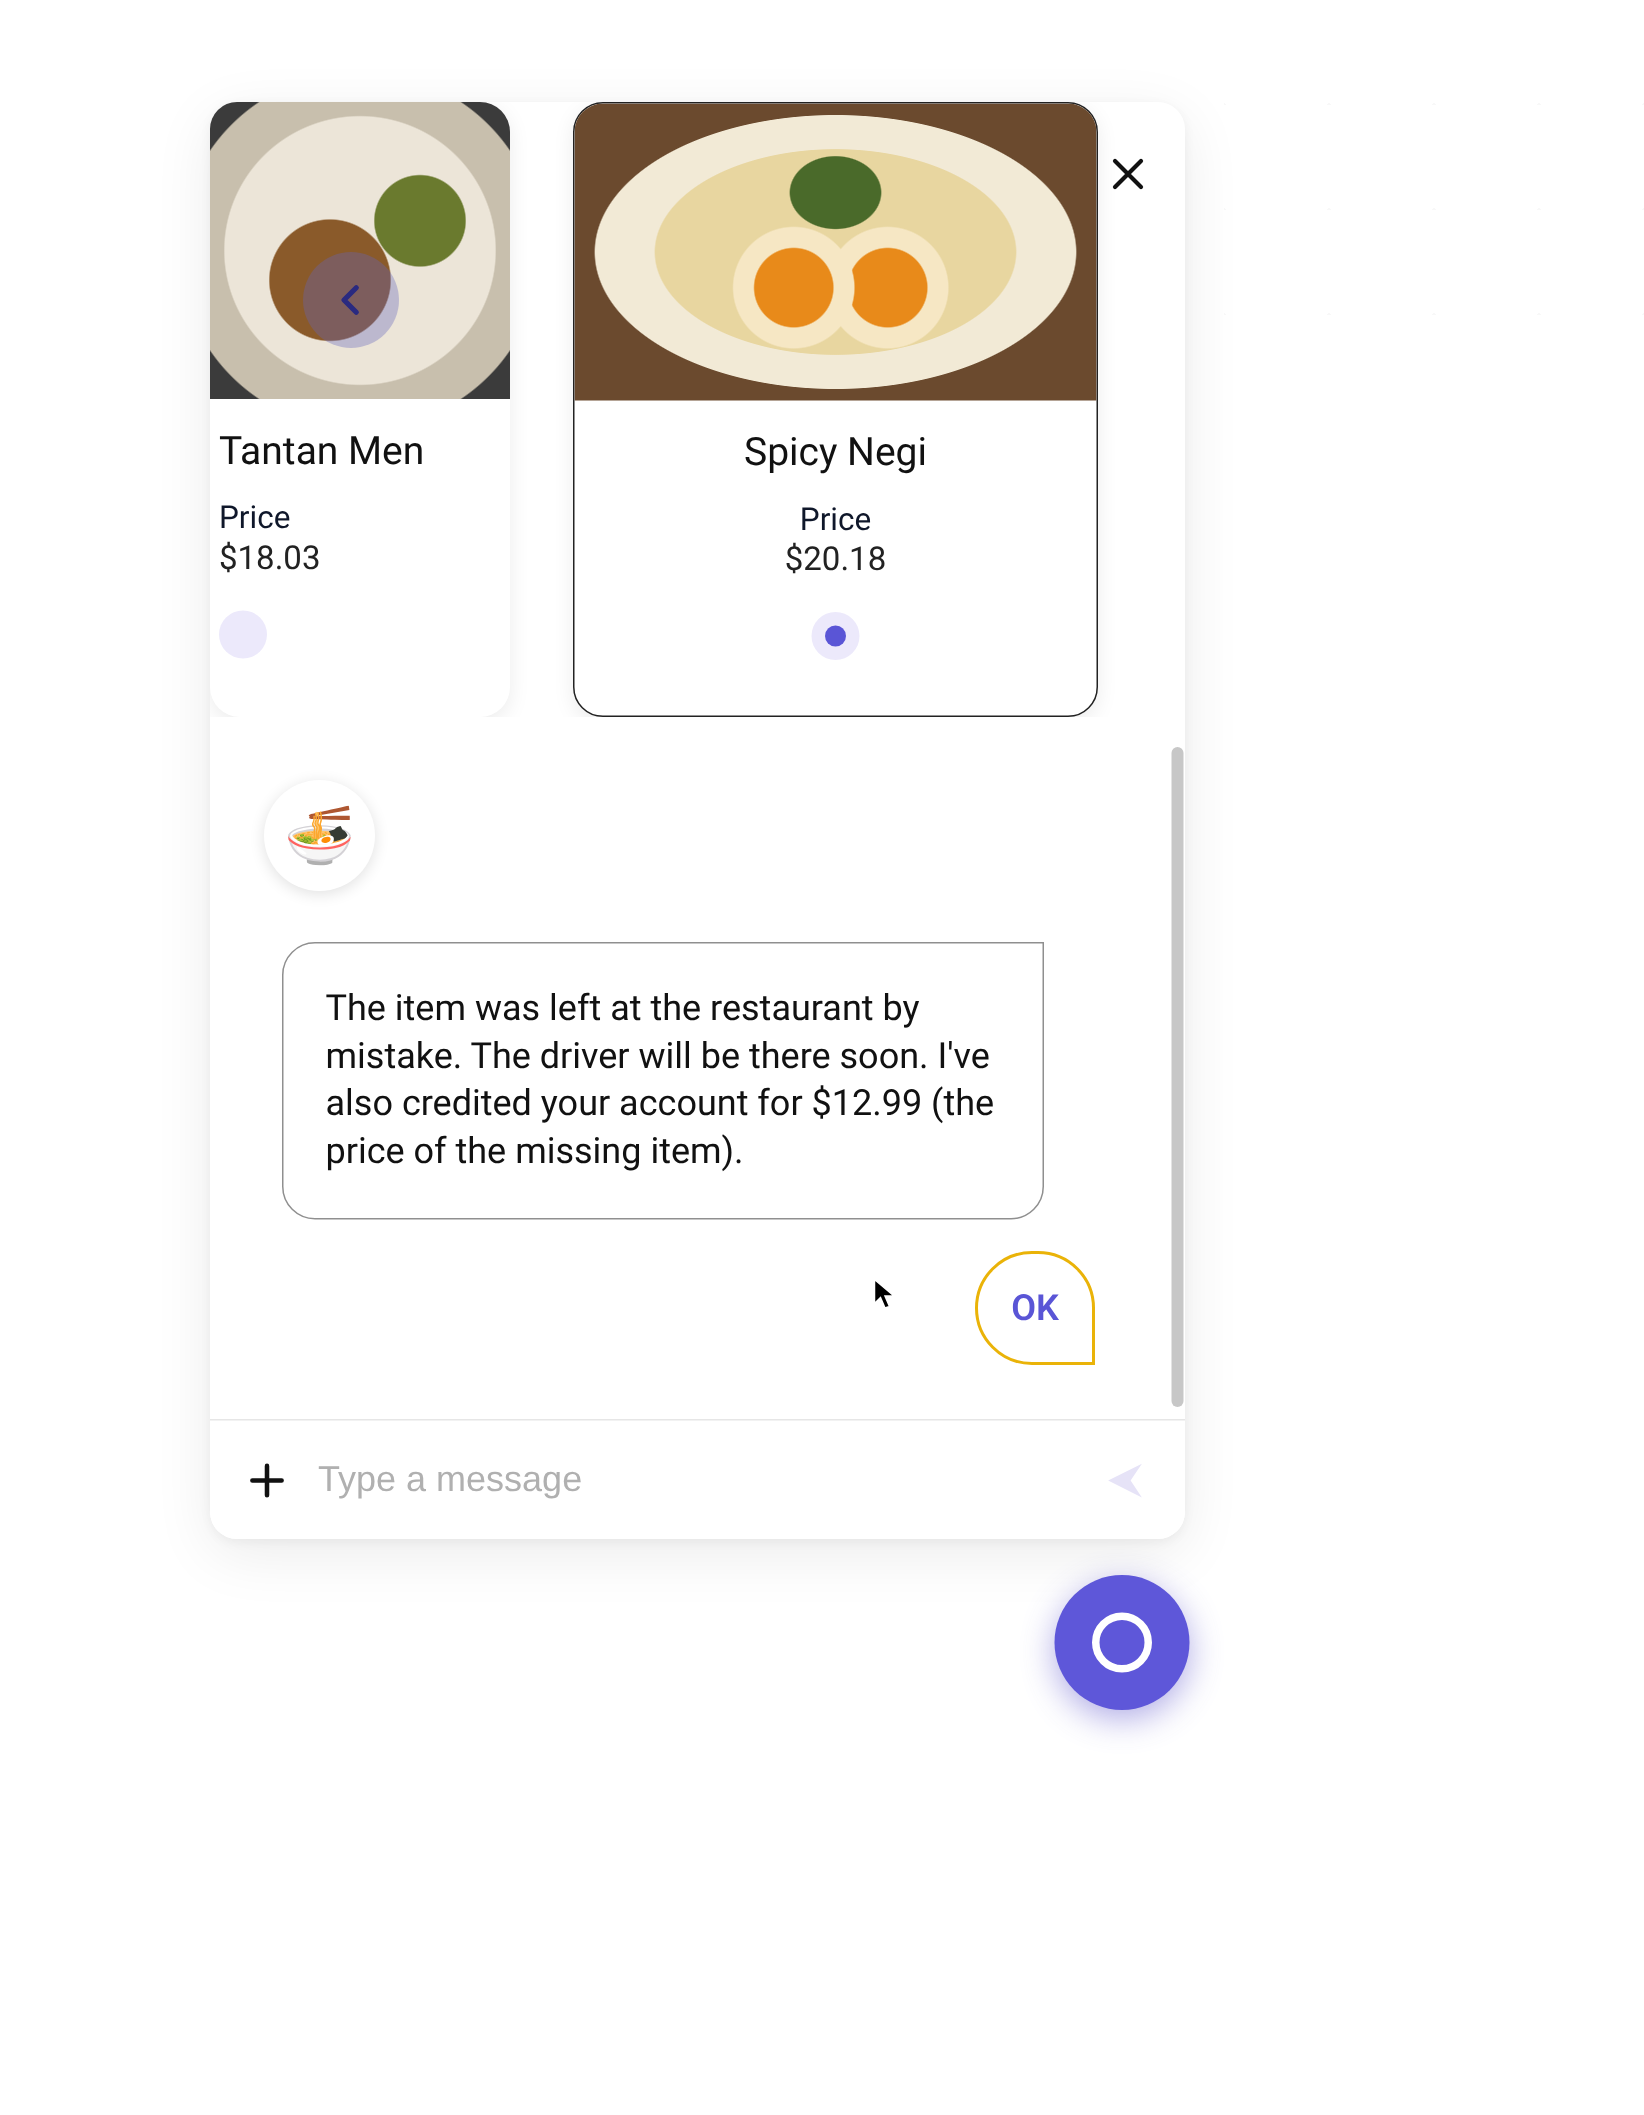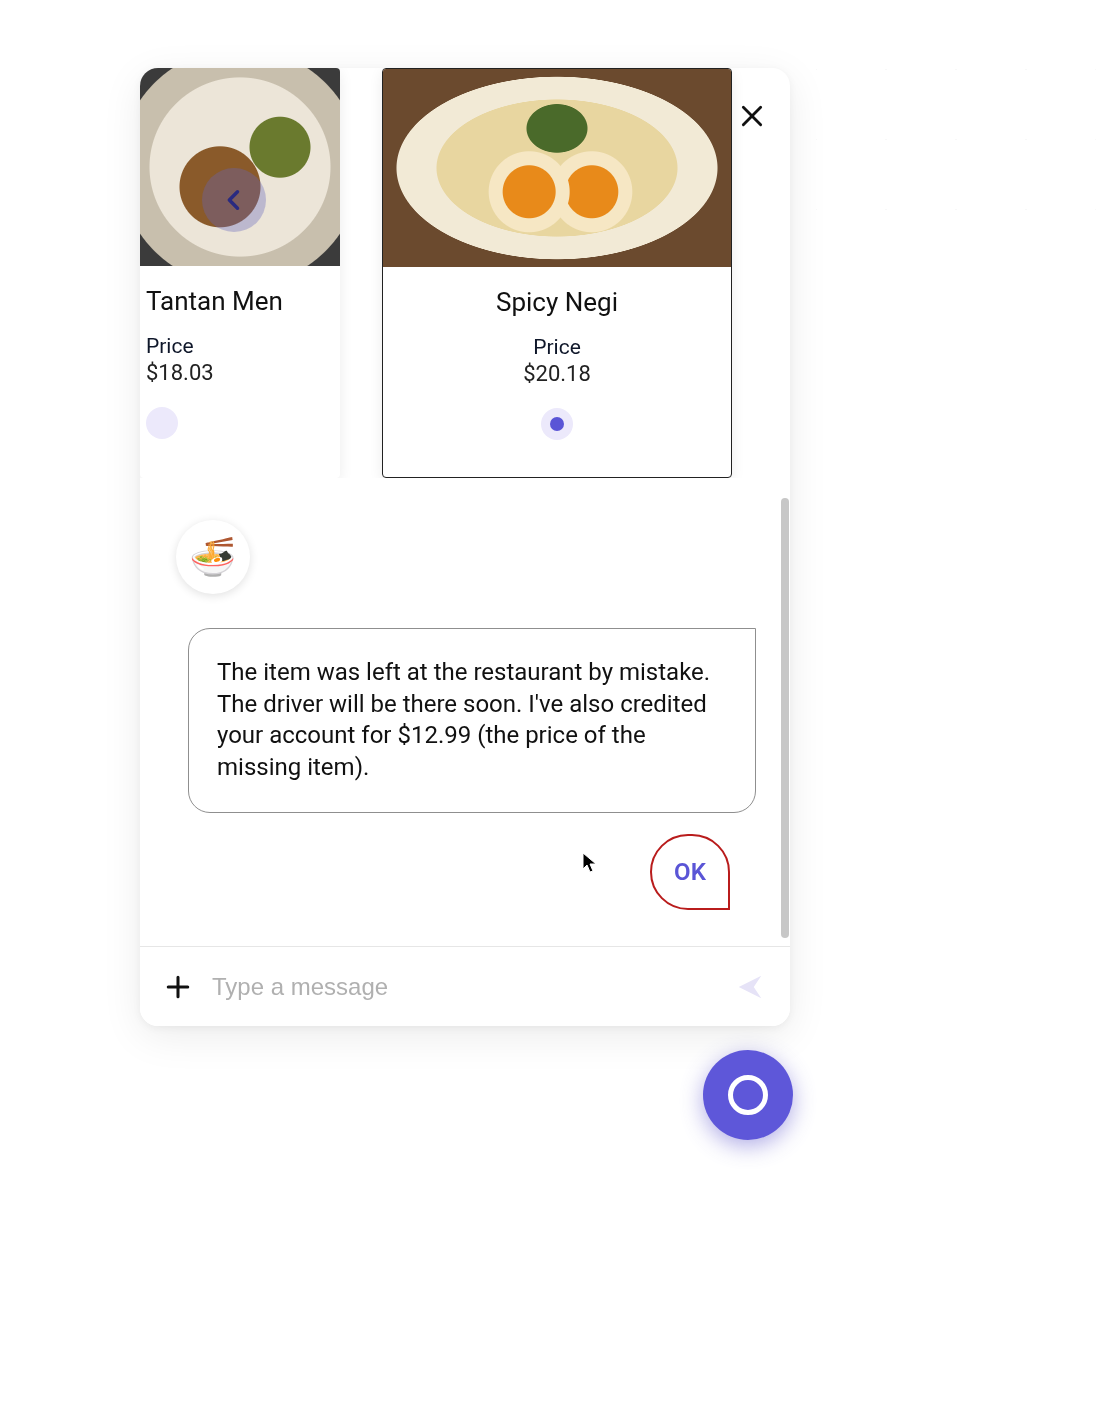--- a/index.html
+++ b/index.html
@@ -39,21 +39,21 @@
   position: absolute;
   left: 0;
   top: 0;
   width: 650px;
   height: 410px;
   display: flex;
   overflow: hidden;
 }
 .card {
   background: #fff;
-  border-radius: 4px;
+  border-radius: 20px;
   box-shadow: 0 4px 14px rgba(0,0,0,0.08);
   flex: 0 0 auto;
   overflow: hidden;
   display: flex;
   flex-direction: column;
 }
 .card.left {
   width: 200px;
   margin-left: 0;
   border-top-left-radius: 0;
@@ -151,37 +151,37 @@
   box-shadow: 0 2px 10px rgba(0,0,0,0.12);
   display: flex;
   align-items: center;
   justify-content: center;
   font-size: 38px;
 }
 .bubble {
   position: absolute;
   left: 48px;
   top: 560px;
-  width: 568px;
+  width: 508px;
   padding: 28px 28px;
   border: 1px solid #8f8f8f;
   border-radius: 22px;
   border-top-right-radius: 0;
   background: #fff;
   font-size: 24px;
   line-height: 1.32;
   color: #111;
 }
 .ok-btn {
   position: absolute;
   right: 60px;
   top: 766px;
   width: 80px;
   height: 76px;
-  border: 2px solid #b91c1c;
+  border: 2px solid #eab308;
   border-radius: 38px;
   border-bottom-right-radius: 0;
   background: #fff;
   color: #5a55d6;
   font-size: 24px;
   font-weight: 600;
   display: flex;
   align-items: center;
   justify-content: center;
   cursor: pointer;

